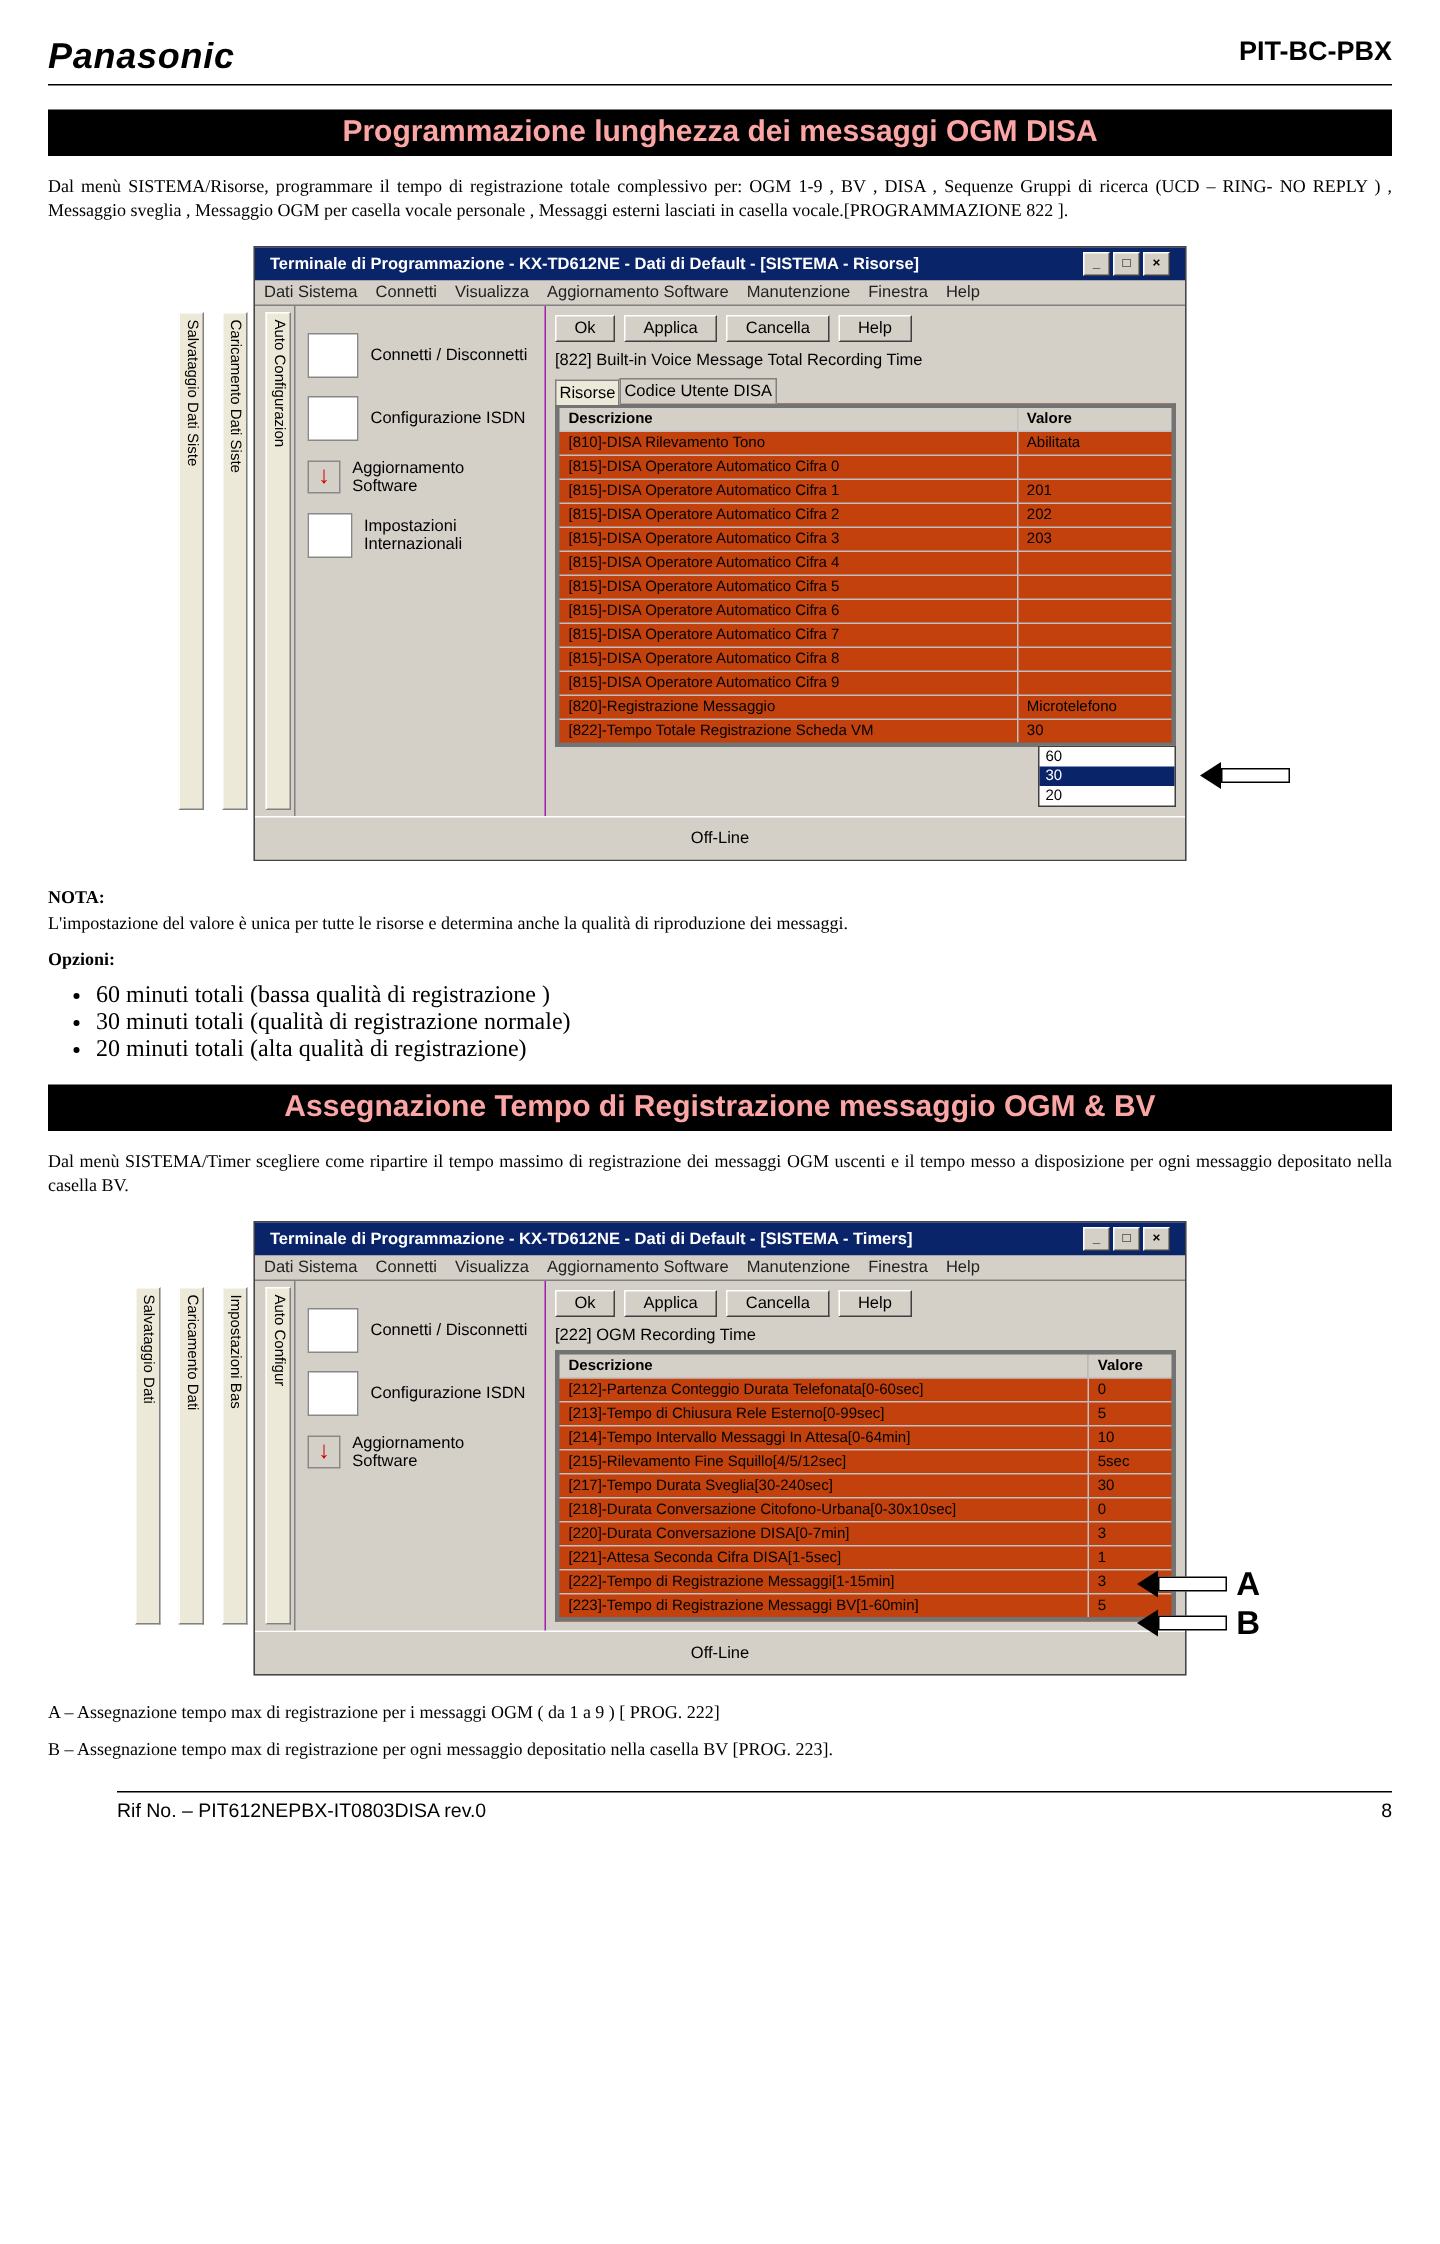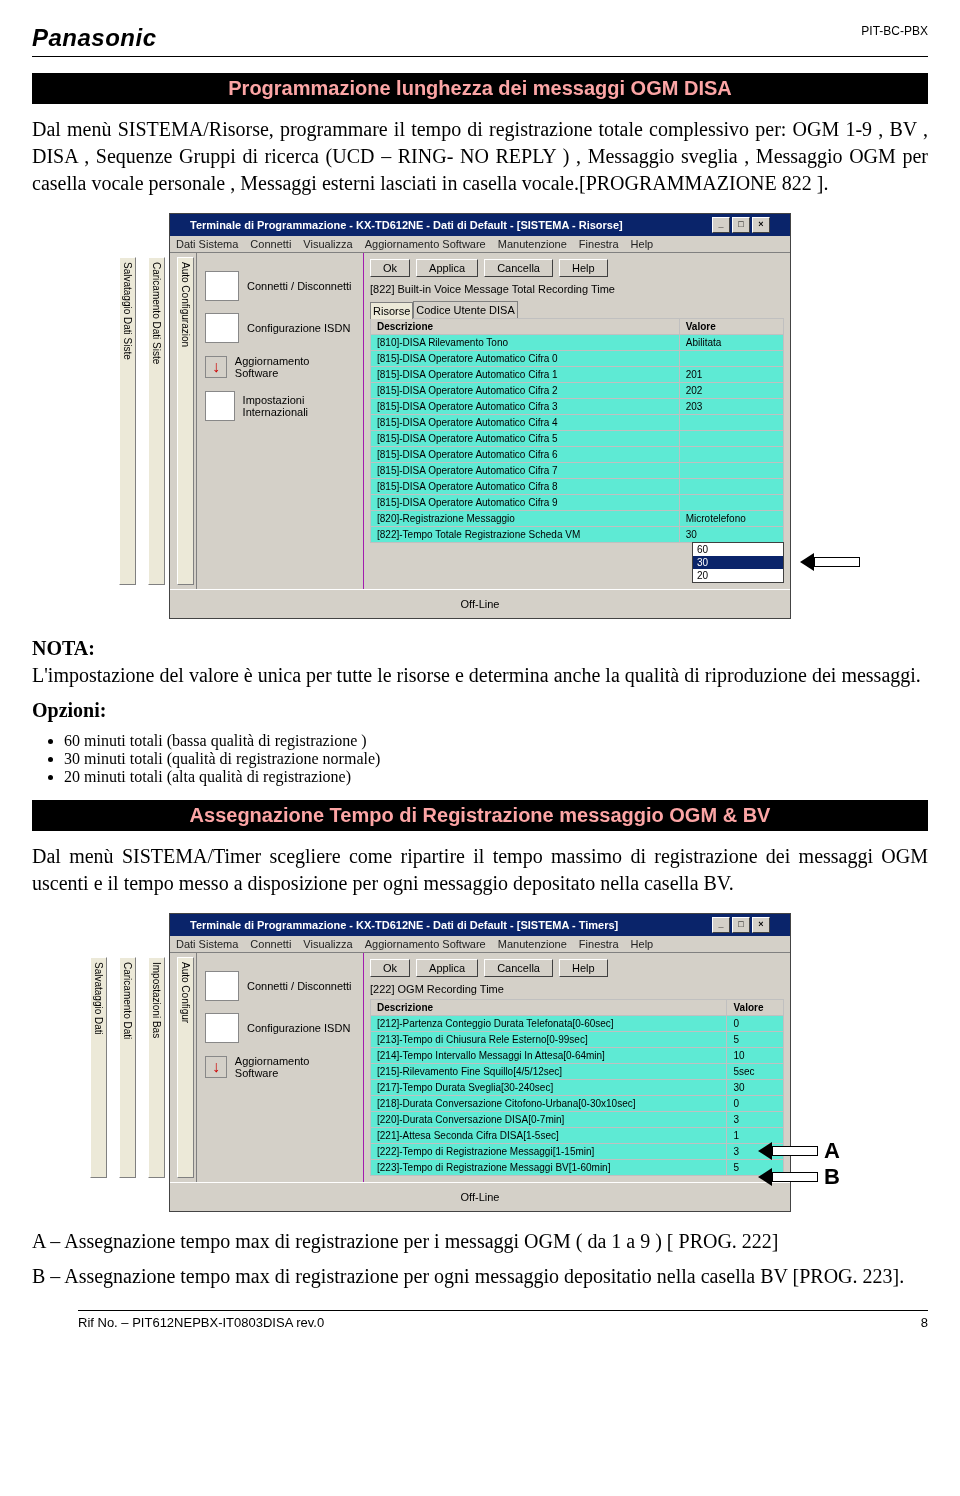--- a/index.html
+++ b/index.html
@@ -20,50 +20,51 @@
   }
   .brand {
     font-family: Arial, sans-serif;
     font-weight: bold;
     font-size: 24px;
     font-style: italic;
     letter-spacing: 0.5px;
   }
   .doc-code {
     font-family: Arial, sans-serif;
-    font-size: 12px;
+    font-size: 18px;
+    font-weight: bold;
   }
   .section-bar {
     background: #000;
     color: #fca5a5;
     text-align: center;
     font-family: Arial, sans-serif;
     font-weight: bold;
     font-size: 20px;
     padding: 4px 0;
     margin: 8px 0 12px 0;
   }
-  p { margin: 8px 0; font-size: 20px; line-height: 1.35; text-align: justify; }
+  p { margin: 8px 0; font-size: 12px; line-height: 1.35; text-align: justify; }
   ul { margin: 4px 0 14px 32px; padding: 0; }
   li { font-size: 16px; margin: 0 0; }
   .bold { font-weight: bold; }
 
   .screenshot {
     border: 1px solid #444;
     background: #d4d0c8;
     width: 620px;
     margin: 16px auto;
     font-family: Tahoma, Arial, sans-serif;
     font-size: 11px;
     position: relative;
   }
   .titlebar {
     background: #0a246a;
     color: #fff;
-    padding: 3px 20px;
+    padding: 3px 10px;
     display: flex;
     justify-content: space-between;
     align-items: center;
     font-weight: bold;
   }
   .titlebar .controls { display: flex; gap: 2px; }
   .winbtn {
     background: #d4d0c8;
     border: 1px solid #fff;
     border-right-color: #404040;
@@ -112,22 +113,22 @@
     border-right-color: #404040;
     border-bottom-color: #404040;
     padding: 2px 12px;
     font-size: 11px;
   }
   .tabs { display: flex; margin-top: 6px; }
   .tab { padding: 2px 2px; border: 1px solid #808080; border-bottom: none; background: #d4d0c8; }
   .tab.active { background: #ece9d8; position: relative; top: 1px; }
   .field-label { margin: 4px 0; }
   .datagrid {
-    border: 1px solid #737373;
-    background: #5eead4;
+    border: 3px solid #737373;
+    background: #c2410c;
     width: 100%;
     border-collapse: collapse;
   }
   .datagrid th, .datagrid td {
     border: 1px solid #c0c0c0;
     padding: 2px 6px;
     text-align: left;
     font-size: 10px;
   }
   .datagrid th { background: #d4d0c8; }

